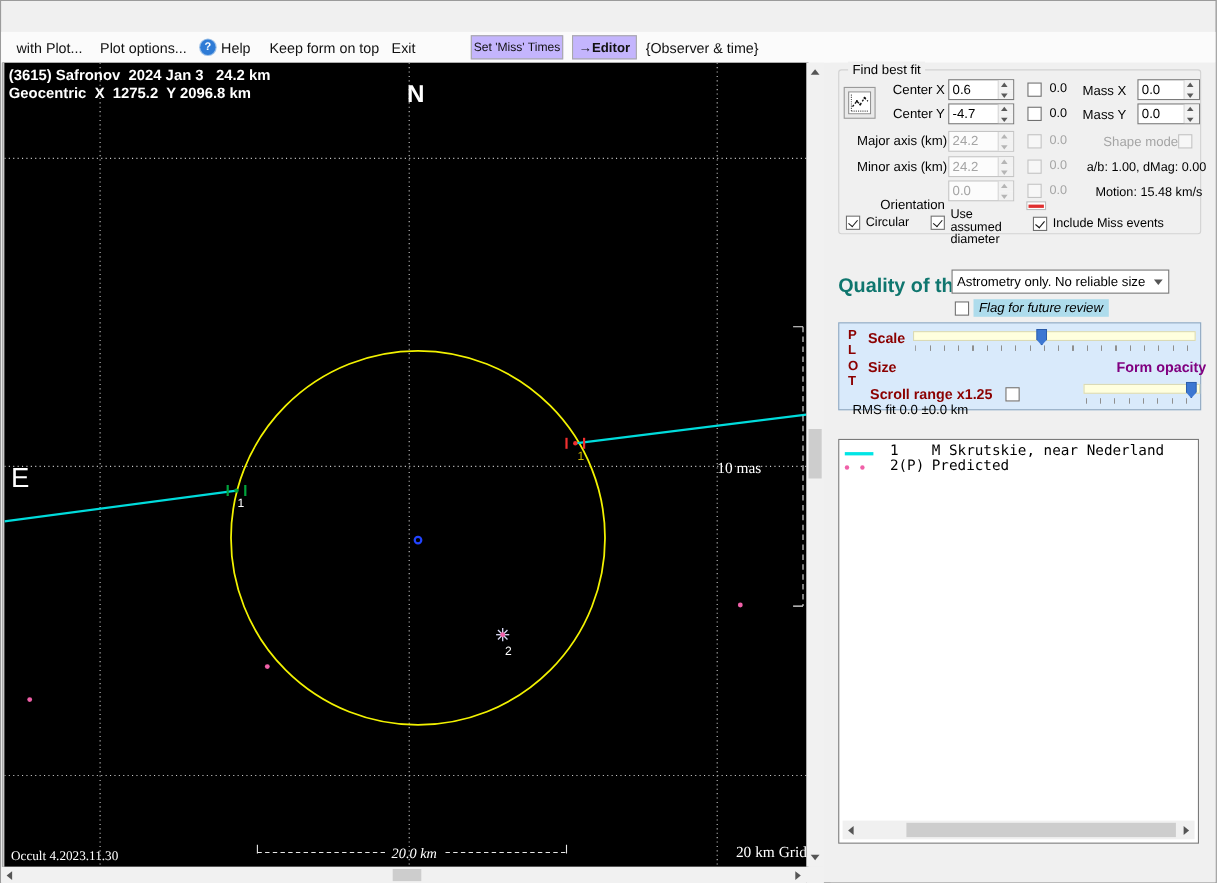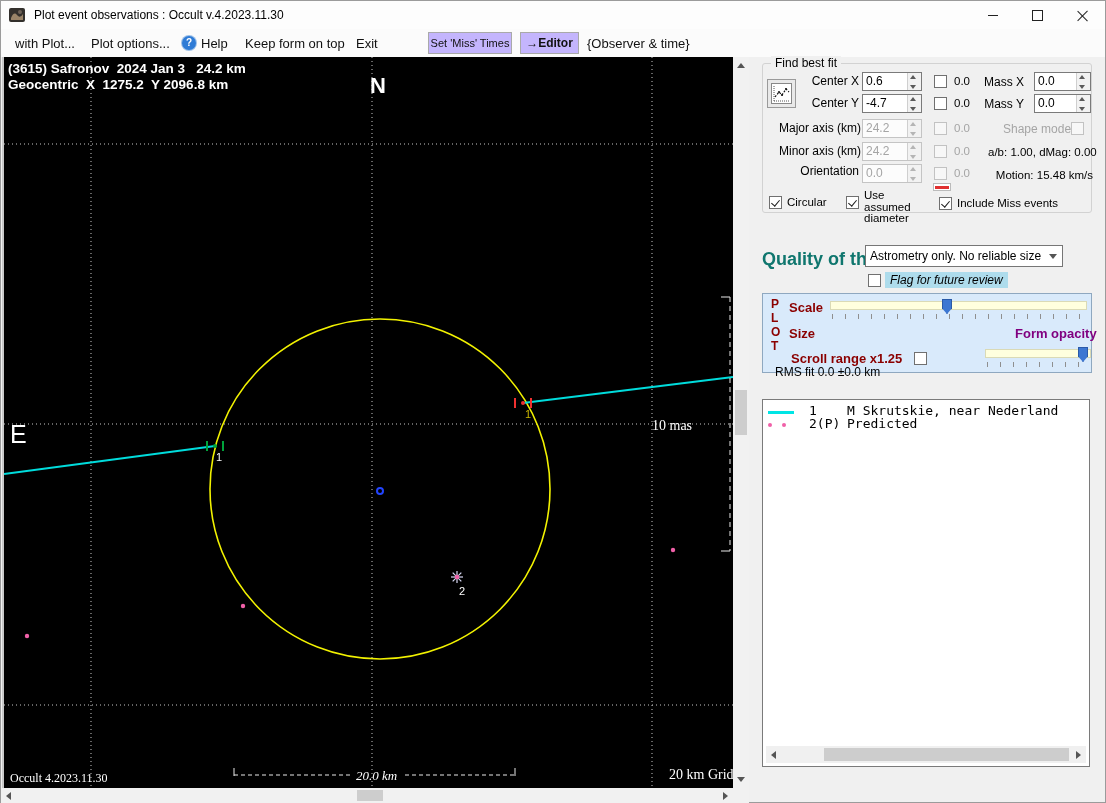--- a/index.html
+++ b/index.html
@@ -110,38 +110,20 @@
   .lg-hscroll{position:absolute;left:3px;right:3px;top:346px;height:17px;background:#F0F0F0;}
 
   
   .fbf-btn{position:absolute;left:4px;top:15px;width:29px;height:29px;background:#E9E9E9;border:1px solid #9A9A9A;box-sizing:border-box;display:flex;align-items:center;justify-content:center;}
 </style>
 </head>
 <body>
 
 <div class="window">
 
-  <div class="titlebar">
-    <svg class="app-icon" viewBox="0 0 16 16">
-      <rect x="0" y="1" width="16" height="14" rx="2" fill="#33302C"></rect>
-      <path d="M2 11 Q5 4 8 8 Q11 12 14 7 L14 13 L2 13 Z" fill="#9A8468"></path>
-      <circle cx="11" cy="5" r="2" fill="#6E6258"></circle>
-    </svg>
-    <span class="title-text">Plot event observations : Occult v.4.2023.11.30</span>
-    <div class="tb-spacer"></div>
-    <div class="winbtn">
-        <span class="ic-min"></span>
-      </div>
-    <div class="winbtn">
-        <span class="ic-max"></span>
-      </div>
-    <div class="winbtn">
-        <span class="ic-close"></span>
-      </div>
-  </div>
 
   <div class="menubar">
     <span class="menu-item" style="left:14px">with Plot...</span>
     <span class="menu-item" style="left:90px">Plot options...</span>
     <span class="help-icon">?</span>
     <span class="menu-item" style="left:200px">Help</span>
     <span class="menu-item" style="left:244px">Keep form on top</span>
     <span class="menu-item" style="left:355px">Exit</span>
     <div class="mini-btn btn-miss">Set 'Miss' Times</div>
     <div class="mini-btn btn-editor">→Editor</div>
@@ -289,21 +271,21 @@
         <span class="val">24.2</span>
         <span class="spin-btns">
             <b class="sb up"></b>
             <b class="sb dn"></b>
           </span>
       </div>
       <span class="cb disabled" style="left:171px;top:81px"></span>
       <span class="note gray" style="left:191px;top:81px">0.0</span>
       <span class="note" style="left:225px;top:82px;width:105px;text-align:right">a/b: 1.00, dMag: 0.00</span>
 
-      <span class="rlabel" style="left:16px;top:100px;width:80px">Orientation</span>
+      <span class="rlabel" style="left:16px;top:115px;width:80px">Orientation</span>
       <div class="spin-input disabled" style="left:99px;top:100px;width:60px">
         <span class="val">0.0</span>
         <span class="spin-btns">
             <b class="sb up"></b>
             <b class="sb dn"></b>
           </span>
       </div>
       <span class="cb disabled" style="left:171px;top:103px"></span>
       <span class="note gray" style="left:191px;top:103px">0.0</span>
       <span class="note" style="left:230px;top:105px;width:100px;text-align:right">Motion: 15.48 km/s</span>

